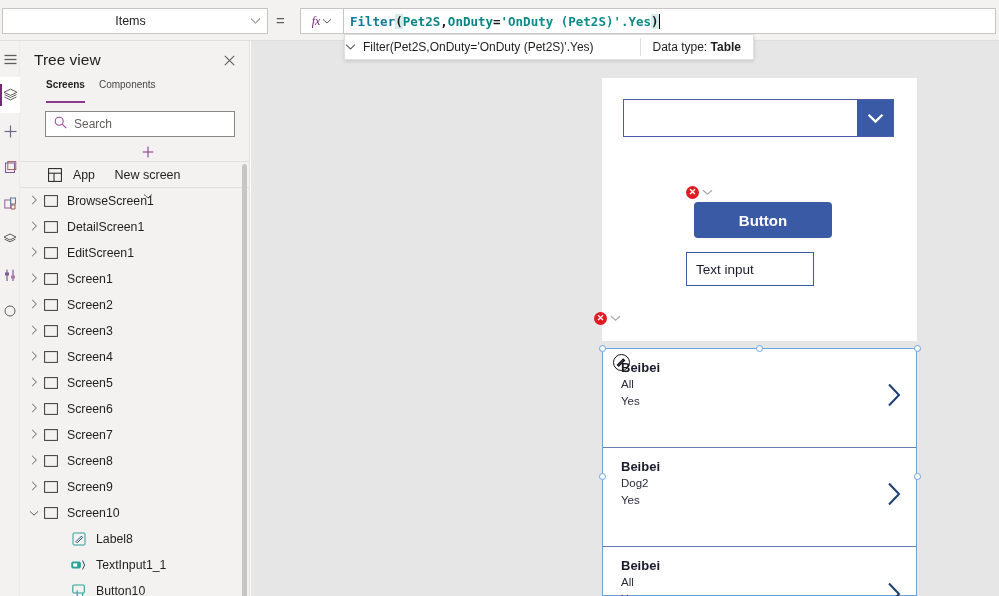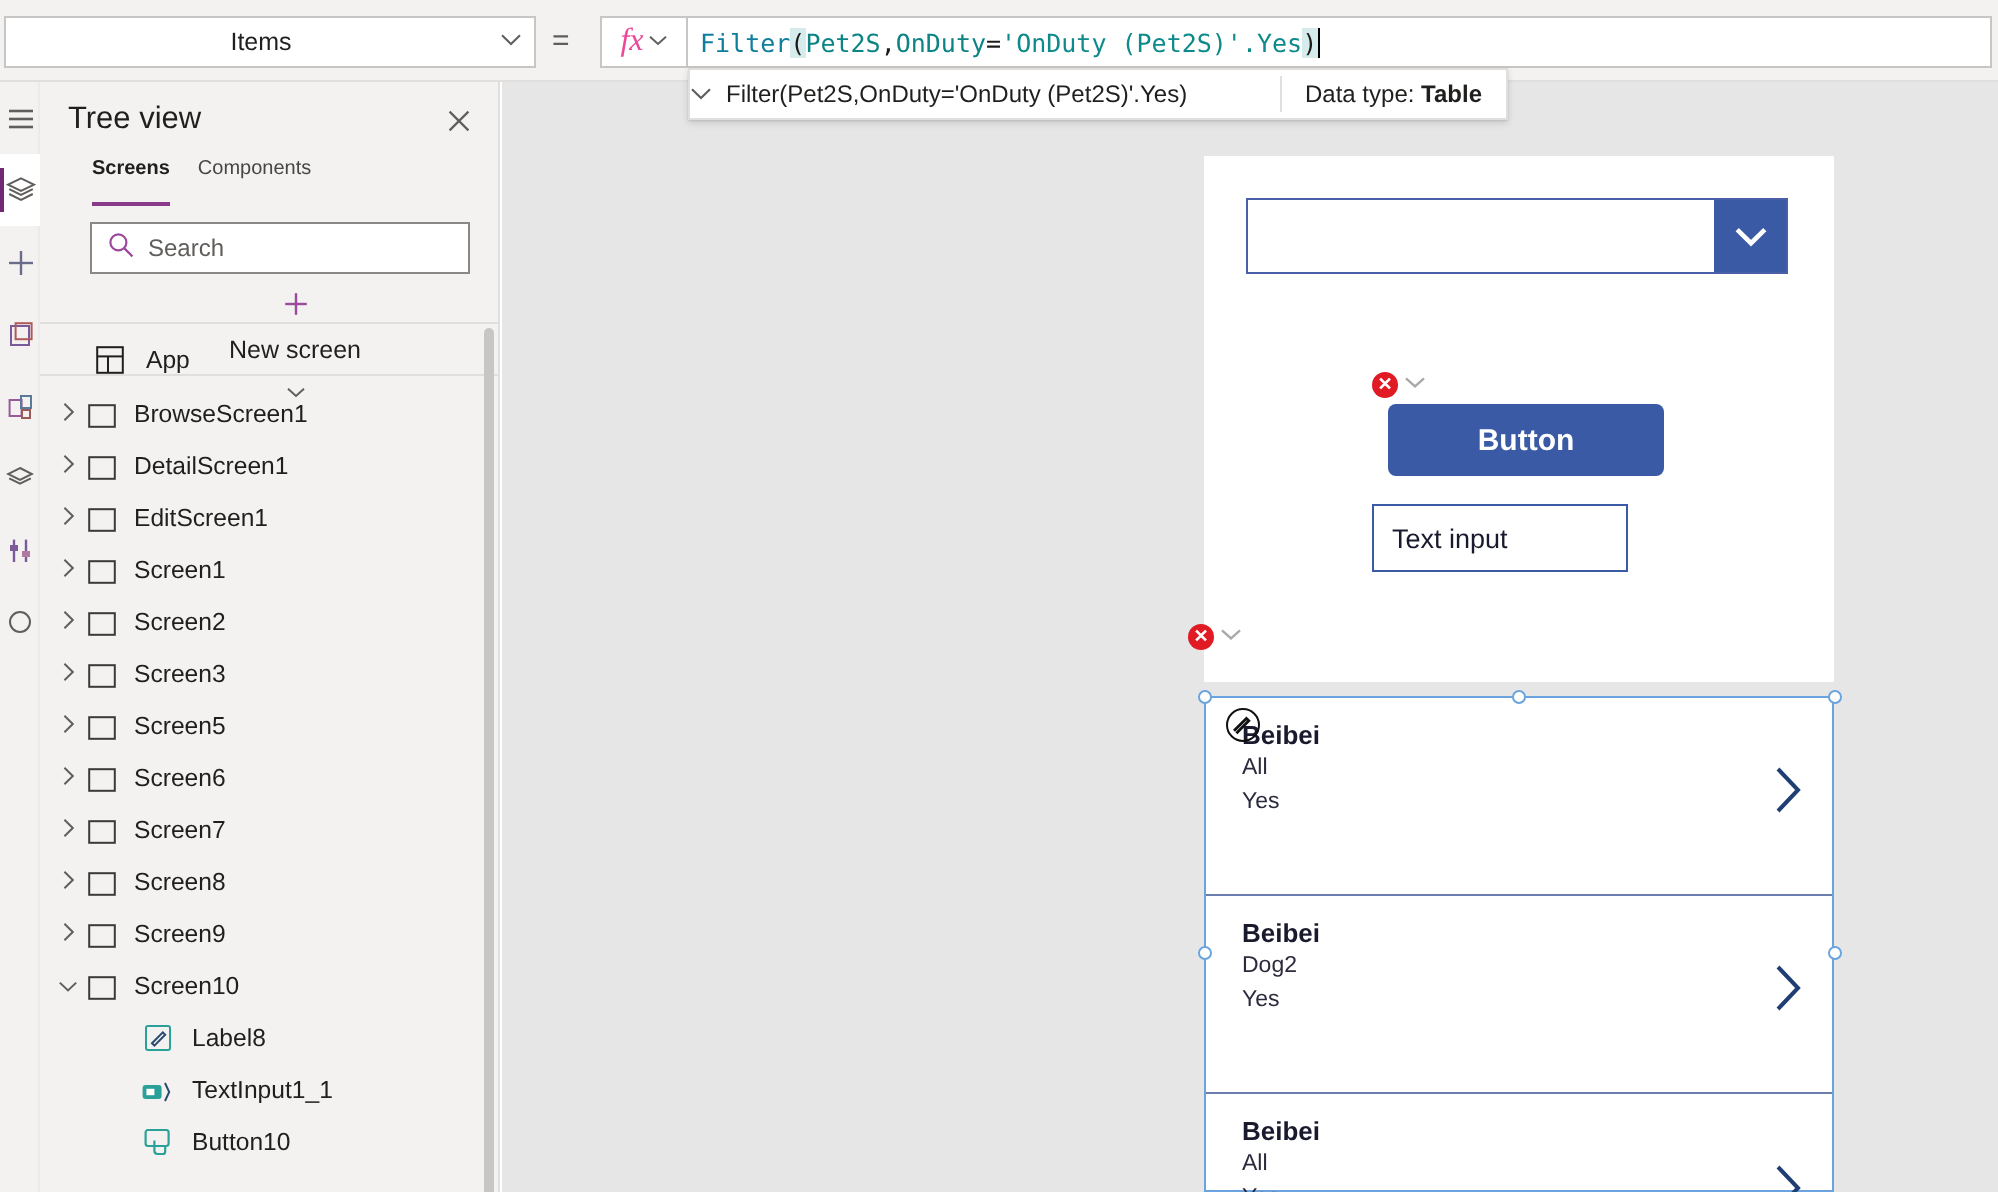--- a/index.html
+++ b/index.html
@@ -33,28 +33,29 @@
     position: absolute; left: 276px; top: 12px;
     font-size: 15px; color: #605e5c; font-weight: 400;
   }
   .fx-box {
     position: absolute; left: 300px; top: 8px; width: 44px; height: 26px;
     background: #ffffff; border: 1px solid #c8c6c4;
     display: flex; align-items: center; justify-content: center; gap: 2px;
   }
   .fx-box .fx {
     font-family: "Liberation Serif", serif; font-style: italic;
-    font-size: 16px; color: #ec4899;
+    font-size: 12px; color: #701a75;
   }
   .formula-input {
     position: absolute; left: 344px; top: 8px; width: 652px; height: 26px;
     background: #ffffff; border: 1px solid #c8c6c4; border-left: none;
     display: flex; align-items: center; padding-left: 6px;
     font-family: "DejaVu Sans Mono", monospace; font-size: 12.5px;
     white-space: nowrap;
+    font-weight: bold;
   }
   .tok-fn   { color: #0f7d9c; }
   .tok-arg  { color: #0c8484; }
   .tok-str  { color: #0f8a8a; }
   .tok-op   { color: #1a1a1a; }
   .hl-paren { background: #d6ecec; color: #1a1a1a; }
   .caret {
     display: inline-block; width: 1px; height: 15px;
     background: #000; vertical-align: -3px; margin-left: 0px;
   }
@@ -124,21 +125,21 @@
     display: flex; align-items: center; gap: 7px;
     padding: 9px 0 9px 26px; font-size: 12.5px; color: #201f1e;
     cursor: pointer;
     flex-direction: column;
   }
   .tree-list {
     position: absolute; left: 0; top: 120px; width: 230px; height: 476px;
     overflow: hidden; border-top: 1px solid #e1dfdd;
   }
   .tree-row {
-    height: 26px; display: flex; align-items: flex-end;
+    height: 26px; display: flex; align-items: center;
     font-size: 12.3px; color: #201f1e; cursor: pointer;
     padding-left: 6px; position: relative;
   }
   .tree-row.app { padding-left: 26px; gap: 9px; border-bottom: 1px solid #e1dfdd; }
   .tree-row .twisty {
     width: 16px; text-align: center; color: #605e5c; font-size: 10px;
     flex: 0 0 16px;
   }
   .tree-row .ico {
     width: 18px; flex: 0 0 18px; display: flex;
@@ -474,20 +475,31 @@
           </div>
           <div class="tree-row">
             <span class="twisty"><svg width="7" height="10" viewBox="0 0 7 10">
                 <path d="M1.2 0.9 L5.4 5 L1.2 9.1" fill="none" stroke="#605e5c" stroke-width="1"></path>
               </svg></span>
             <span class="ico">
               <svg width="14" height="12" viewBox="0 0 14 12">
                 <rect x="0.6" y="0.6" width="12.8" height="10.8" fill="none" stroke="#3b3a39" stroke-width="1"></rect>
               </svg>
             </span>
+            <span class="nm">Screen4</span>
+          </div>
+          <div class="tree-row">
+            <span class="twisty"><svg width="7" height="10" viewBox="0 0 7 10">
+                <path d="M1.2 0.9 L5.4 5 L1.2 9.1" fill="none" stroke="#605e5c" stroke-width="1"></path>
+              </svg></span>
+            <span class="ico">
+              <svg width="14" height="12" viewBox="0 0 14 12">
+                <rect x="0.6" y="0.6" width="12.8" height="10.8" fill="none" stroke="#3b3a39" stroke-width="1"></rect>
+              </svg>
+            </span>
             <span class="nm">Screen5</span>
           </div>
           <div class="tree-row">
             <span class="twisty"><svg width="7" height="10" viewBox="0 0 7 10">
                 <path d="M1.2 0.9 L5.4 5 L1.2 9.1" fill="none" stroke="#605e5c" stroke-width="1"></path>
               </svg></span>
             <span class="ico">
               <svg width="14" height="12" viewBox="0 0 14 12">
                 <rect x="0.6" y="0.6" width="12.8" height="10.8" fill="none" stroke="#3b3a39" stroke-width="1"></rect>
               </svg>

